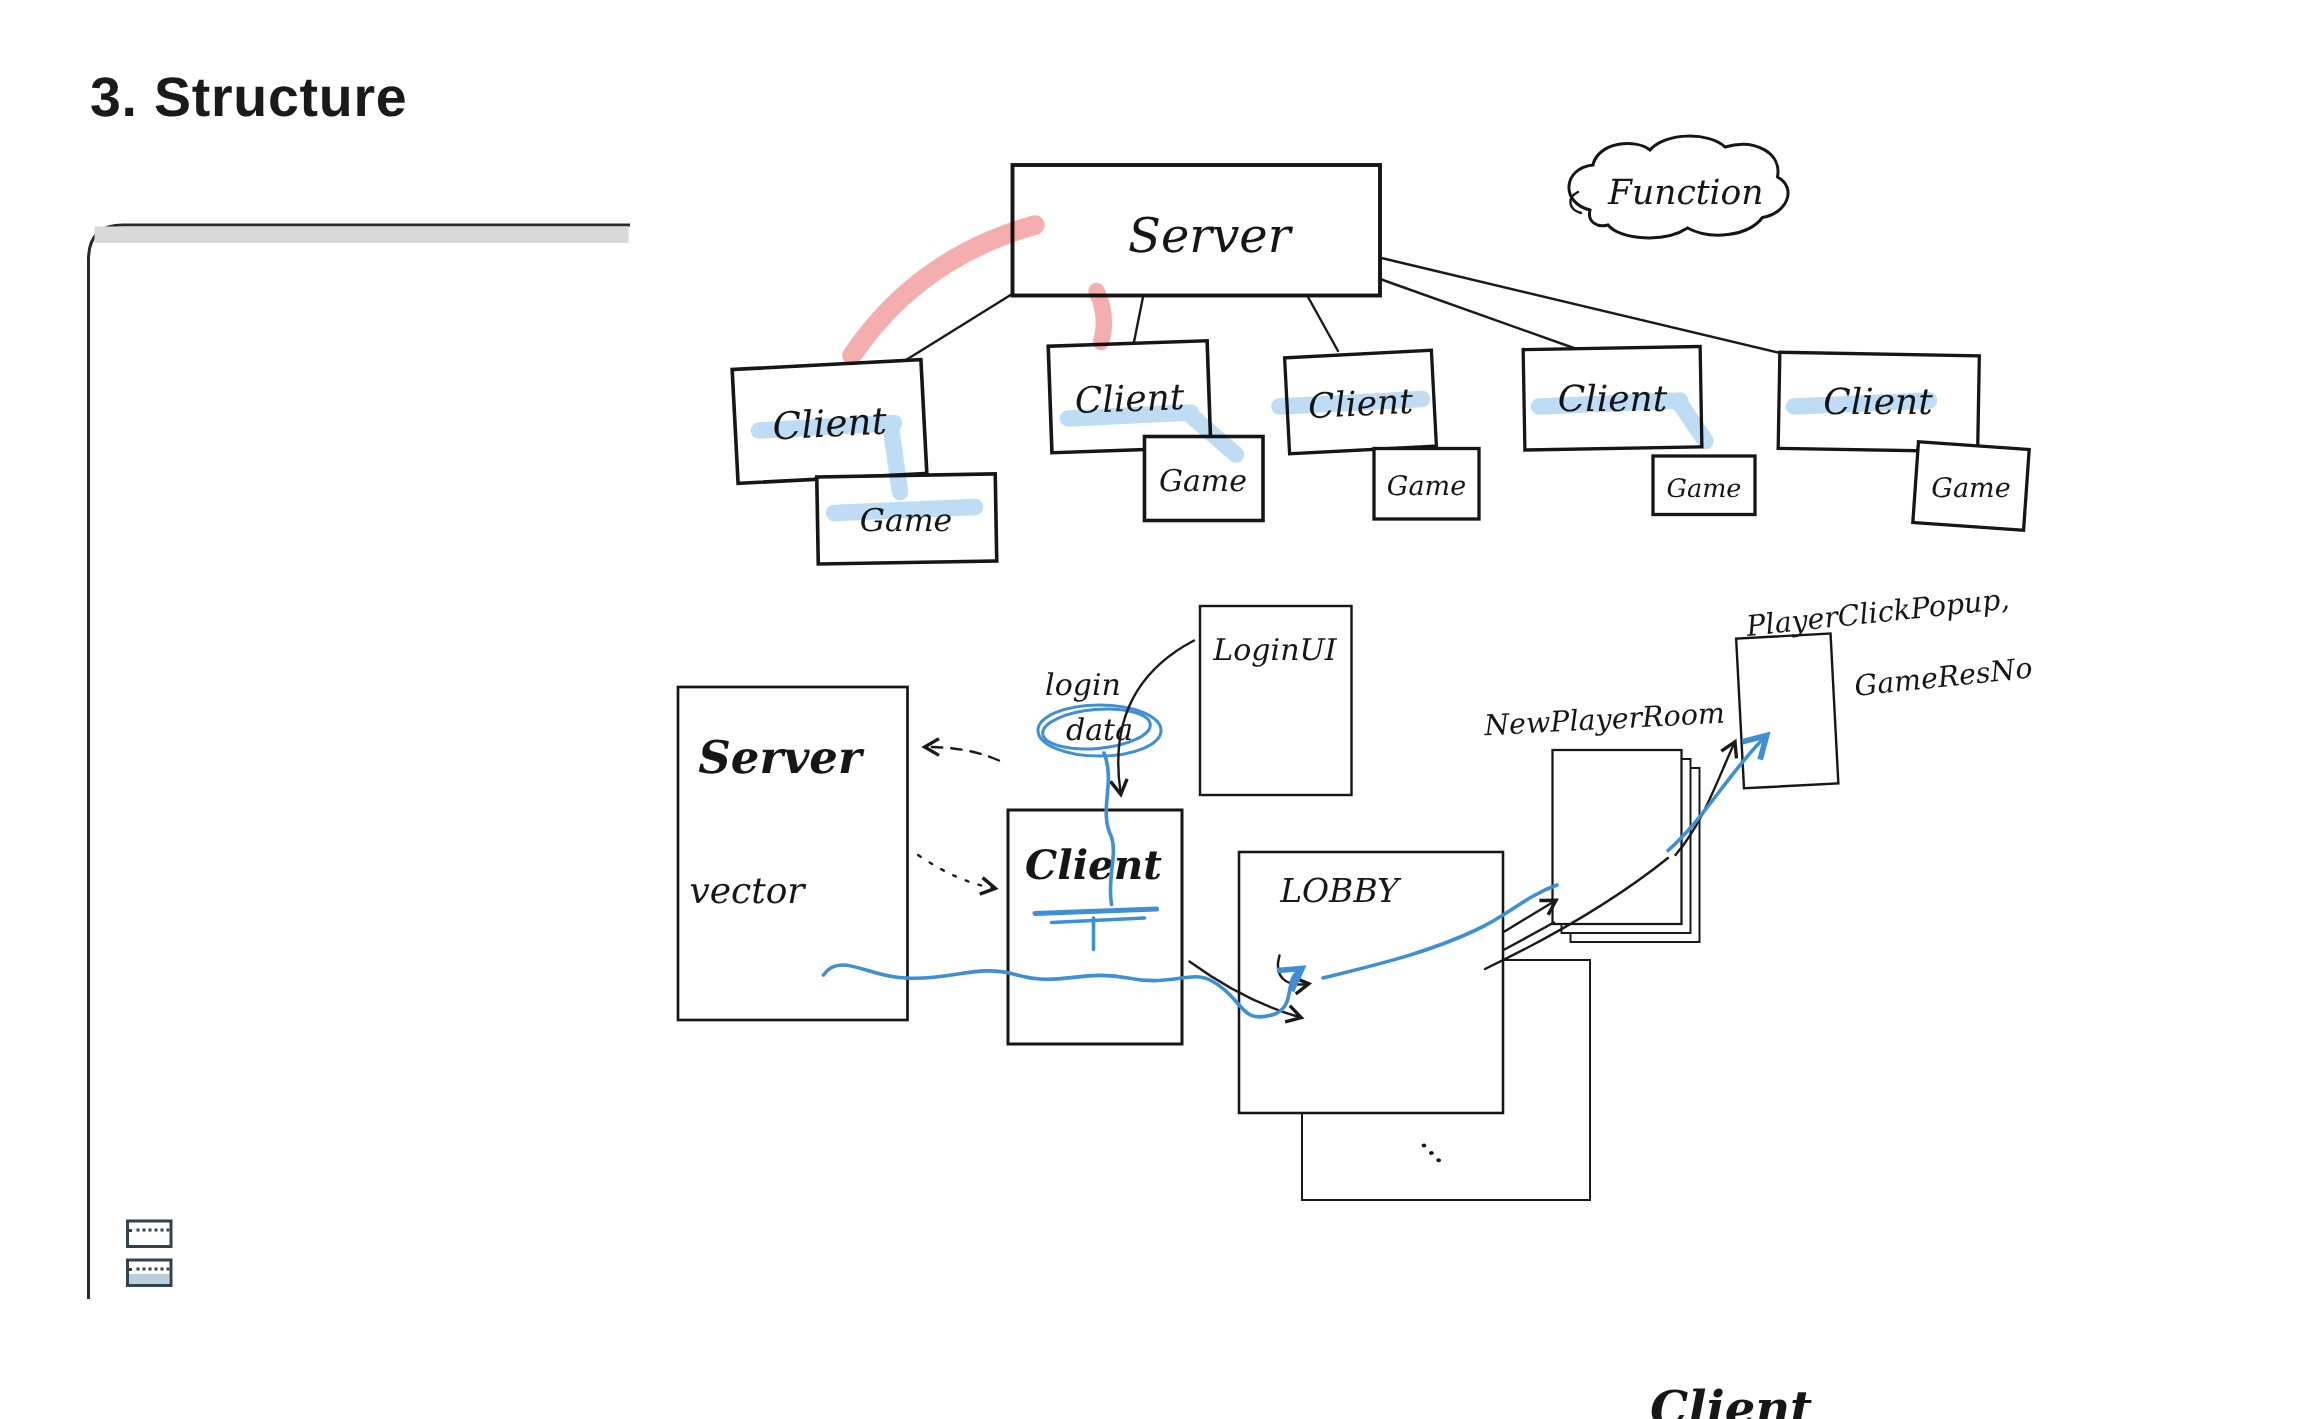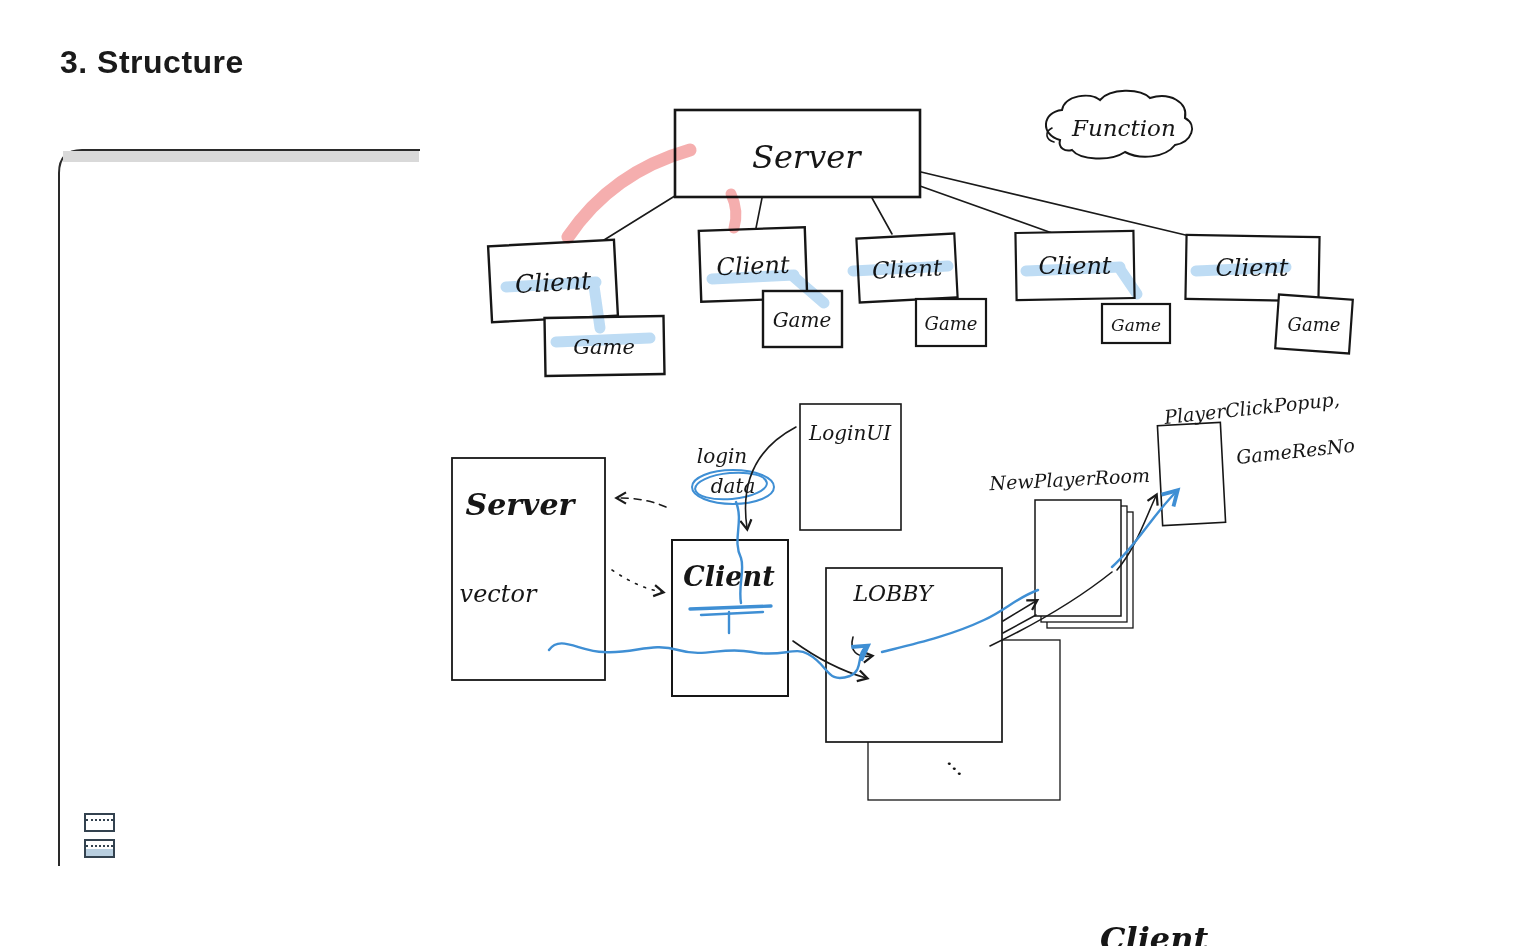--- a/index.html
+++ b/index.html
@@ -1,19 +1,19 @@
 <!DOCTYPE html>
 <html><head>
 <meta charset="utf-8">
 <style>
   html,body{margin:0;padding:0;background:#ffffff;}
   #stage{position:relative;width:1538px;height:946px;background:#ffffff;overflow:hidden;
          font-family:"Liberation Sans",sans-serif;}
   #diagram-svg{position:absolute;left:0;top:0;width:1538px;height:946px;}
-  .page-title{position:absolute;left:60px;top:44px;font-size:32px;font-weight:800;
+  .page-title{position:absolute;left:60px;top:44px;font-size:37px;font-weight:800;
               color:#1a1a1a;letter-spacing:0.5px;font-family:"Liberation Sans",sans-serif;}
   .mini-icon{position:absolute;left:84px;width:27px;height:15px;border:2px solid #33424f;
              background:#ffffff;box-sizing:content-box;}
   .mini-icon .mini-line{margin-top:4px;border-top:2px dotted #33424f;height:0;}
   .mini-icon.v2{background:linear-gradient(#ffffff 55%,#b9cfe0 55%);}
   .partial-bottom{position:absolute;left:1100px;top:920px;font-family:"DejaVu Serif",serif;
                   font-style:italic;font-weight:700;font-size:32px;color:#161616;white-space:nowrap;}
   text{fill:#161616;}
   .hand{font-family:"DejaVu Serif",serif;font-style:italic;}
   .hand-bold{font-family:"DejaVu Serif",serif;font-style:italic;font-weight:700;}

